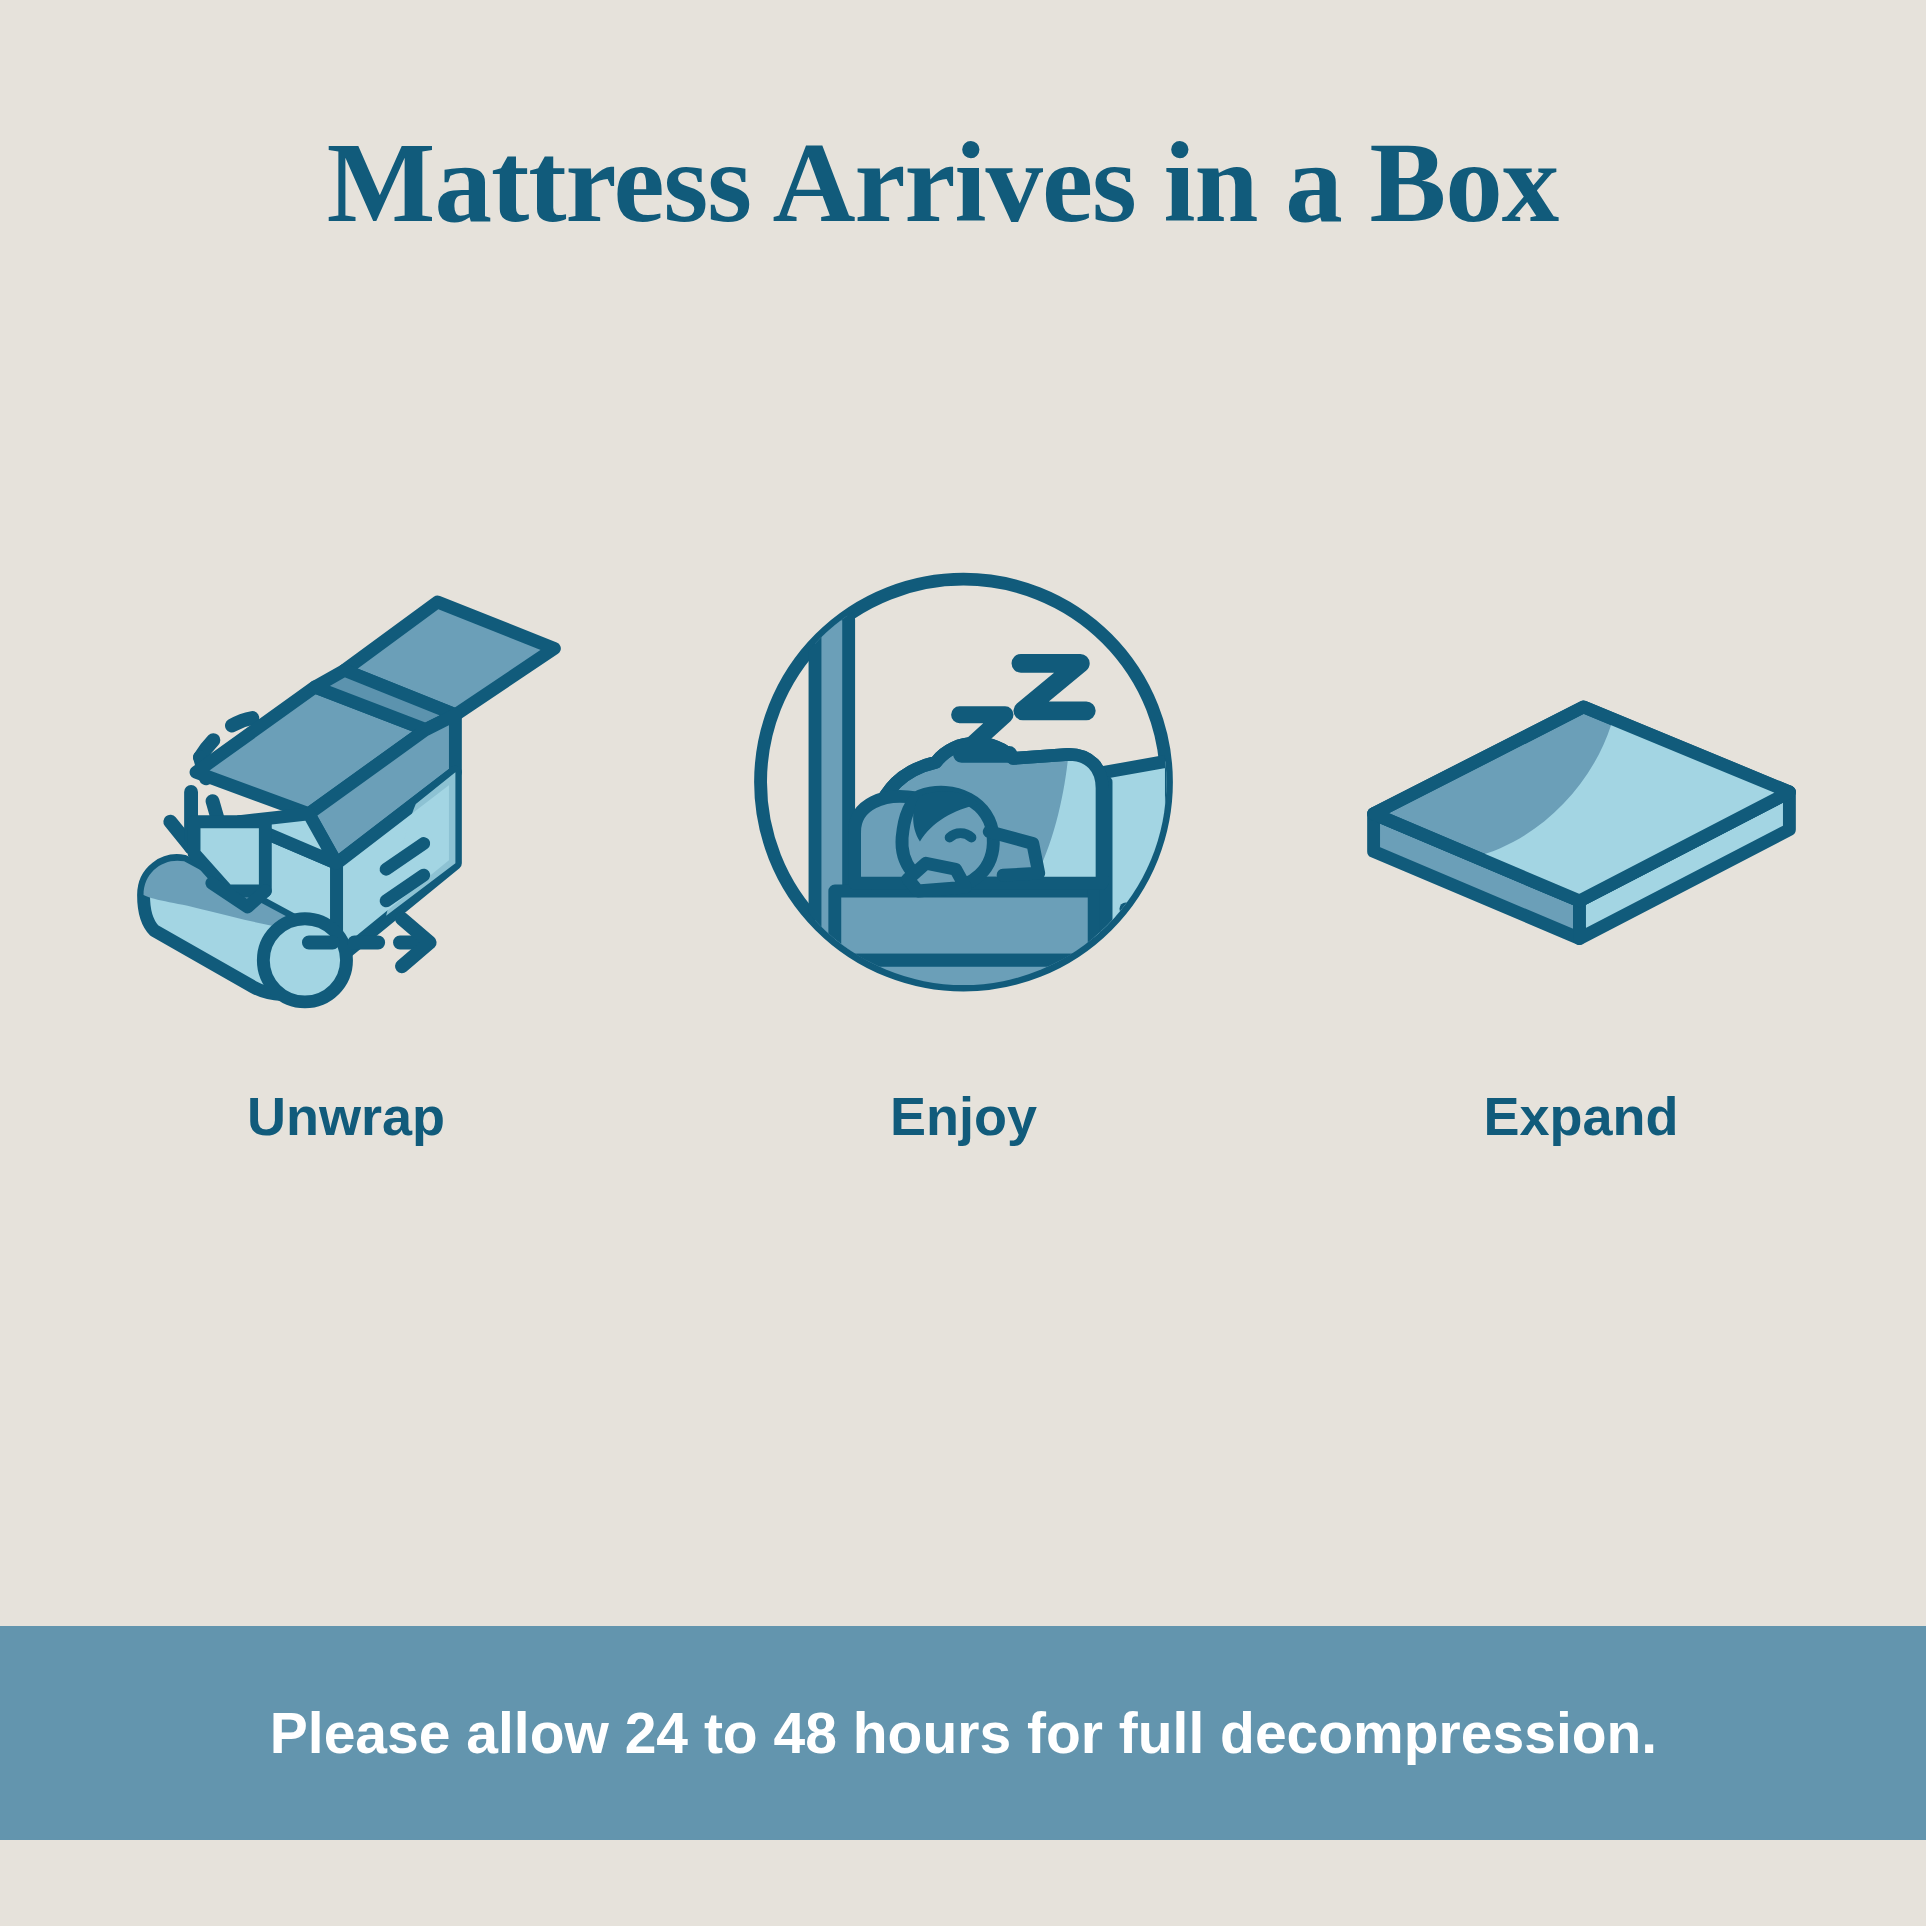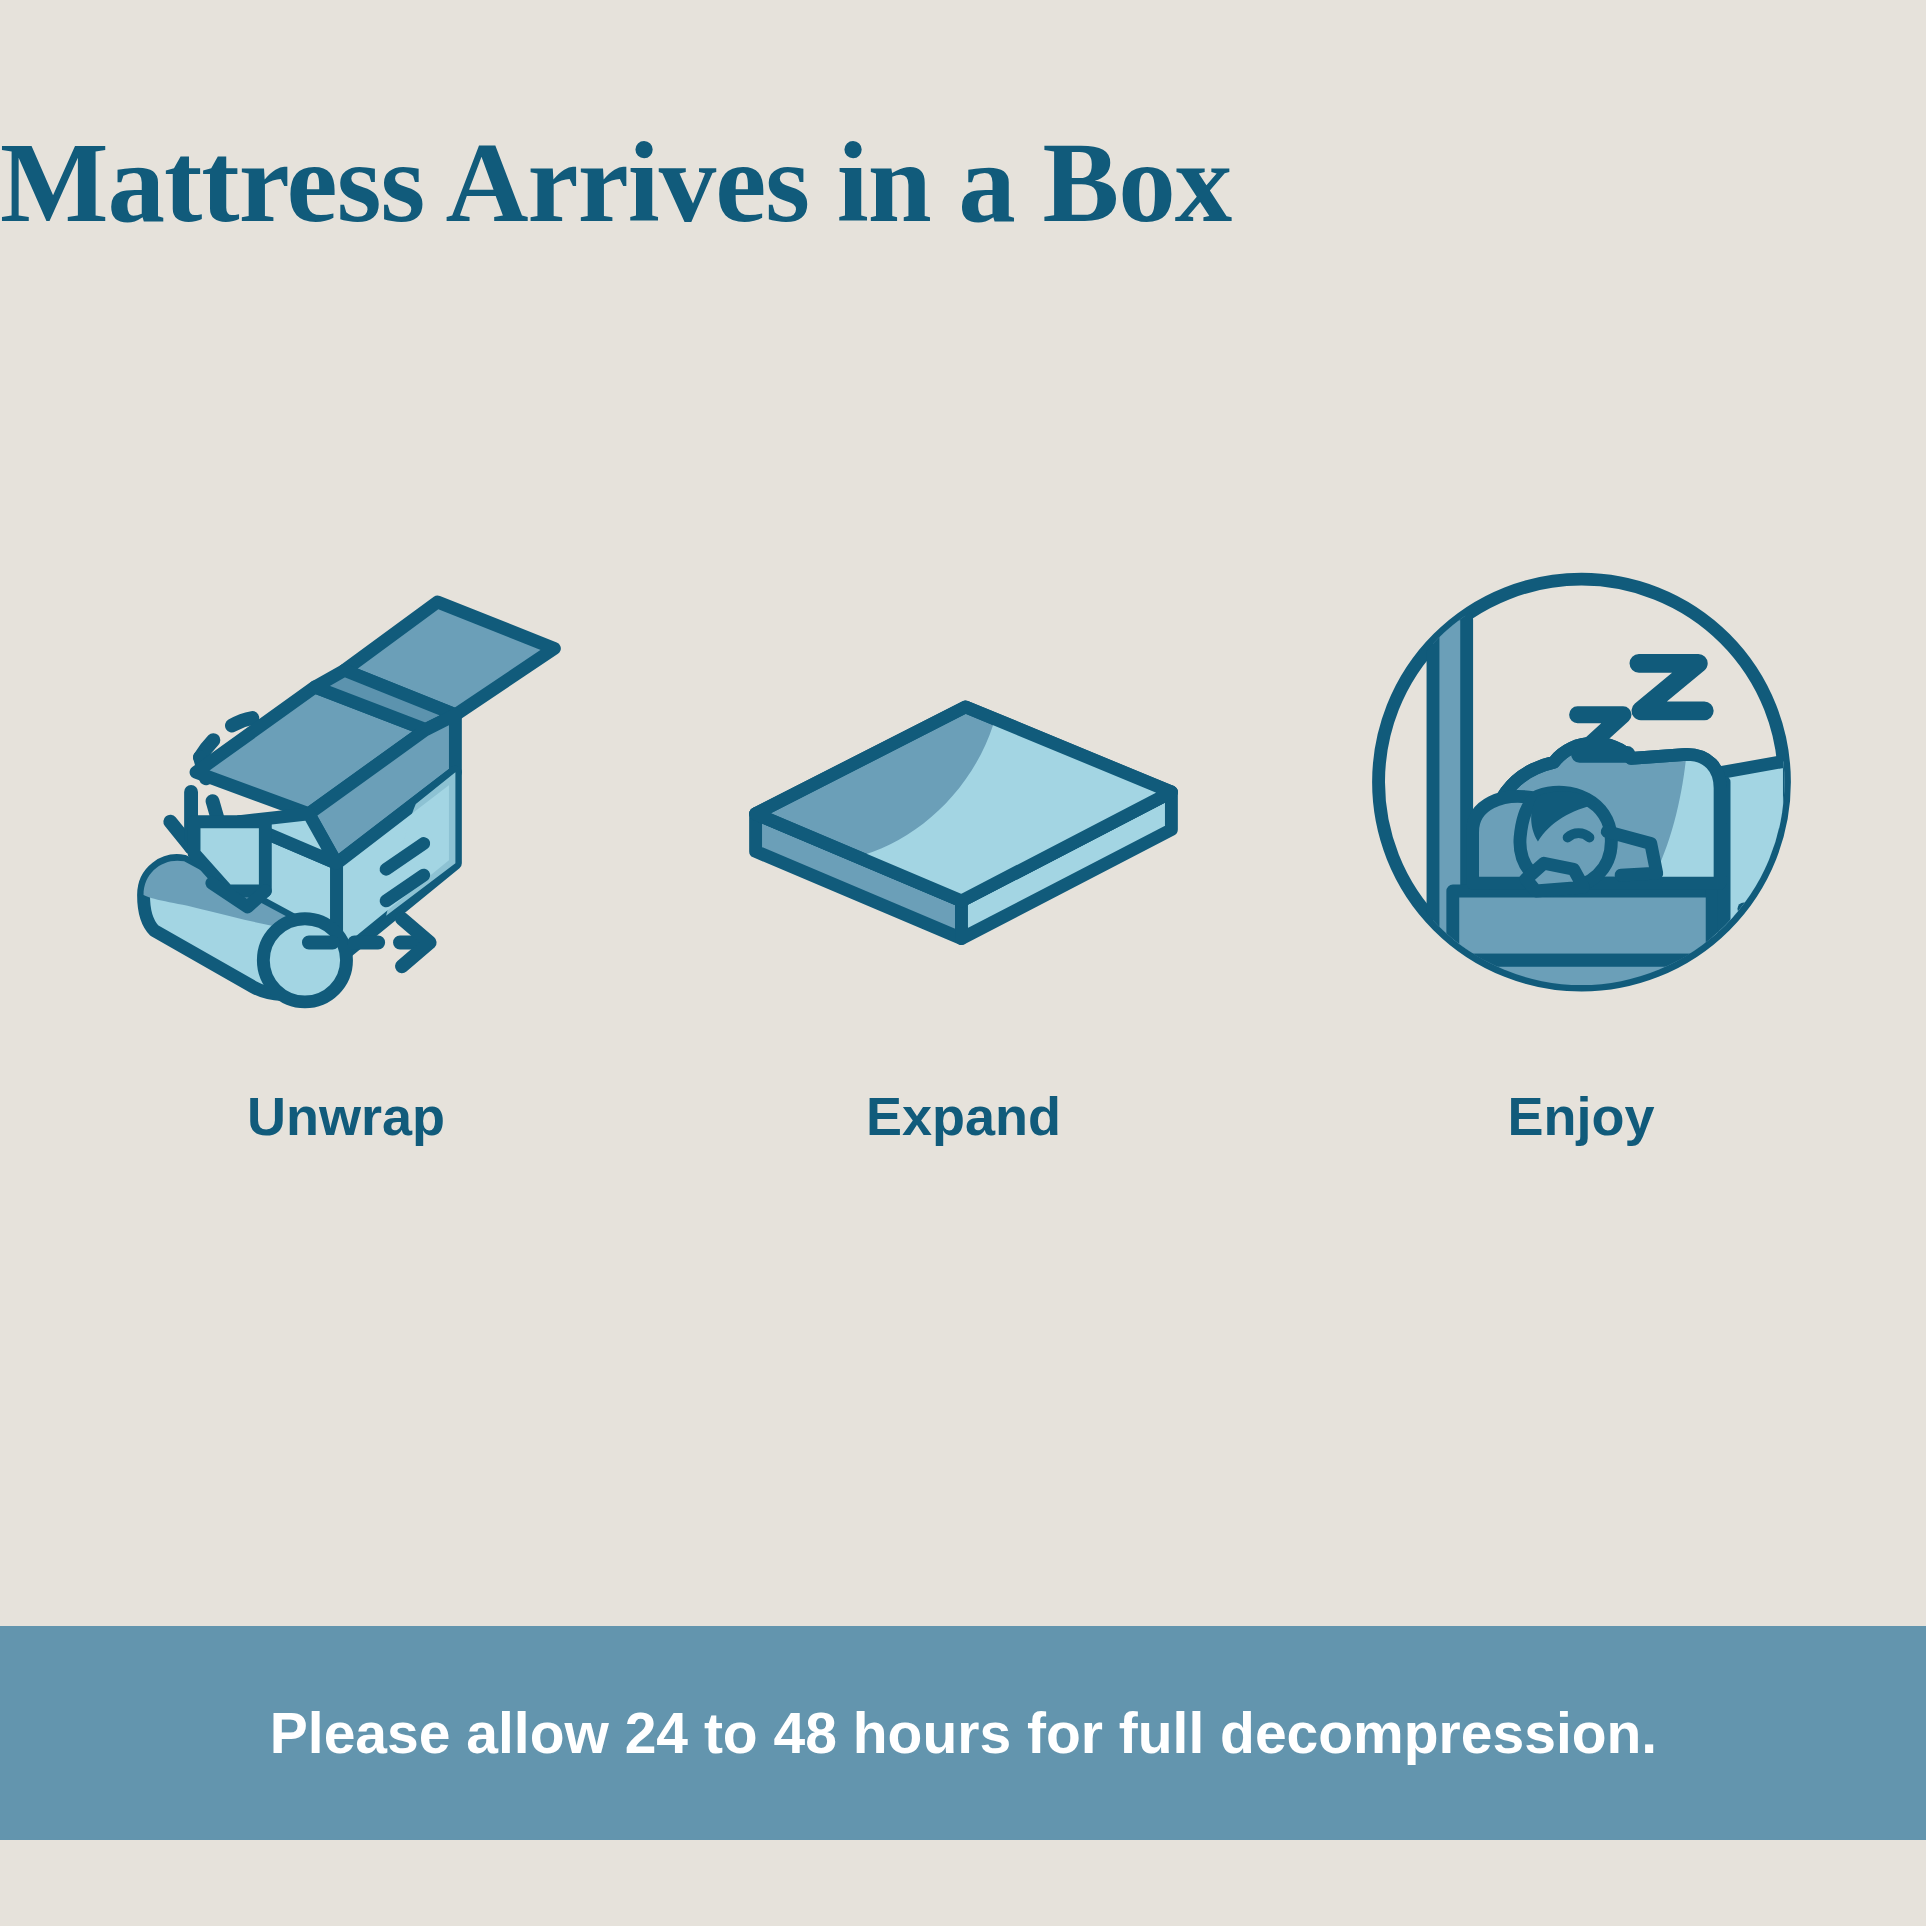--- a/index.html
+++ b/index.html
@@ -19,20 +19,21 @@
     height: 1927px;
     background: #E6E2DB;
     overflow: hidden;
   }
   
   #title {
     position: absolute;
     top: 125px;
     left: 0;
     width: 1885px;
+    text-align: center;
     font-family: "Liberation Serif", "DejaVu Serif", serif;
     font-weight: bold;
     font-size: 115px;
     line-height: 1.0;
     letter-spacing: -1px;
     color: #115B7B;
     white-space: nowrap;
   }
   
   #steps {
@@ -146,20 +147,79 @@
           <path d="M222 452 L 330 452" stroke-dasharray="24 22" stroke-width="14"></path>
           <path d="M316 428 L 344 452 L 316 476" stroke-width="14" fill="none"></path>
         </g>
       </svg>
       <div class="step-label">Unwrap</div>
     </div>
 
     <div class="step">
       <svg class="step-art" viewBox="0 0 520 600">
         <defs>
+          <clipPath id="circleClip">
+            <circle cx="260" cy="290" r="205"></circle>
+          </clipPath>
+        </defs>
+
+        <circle cx="260" cy="290" r="205" fill="none" stroke="#115B7B" stroke-width="13"></circle>
+
+        <g clip-path="url(#circleClip)" stroke="#115B7B" stroke-width="13" stroke-linejoin="round" stroke-linecap="round">
+
+          <rect x="110" y="120" width="34" height="420" rx="6" fill="#6B9FB8"></rect>
+
+          <path d="M130 400 L 420 400 L 420 470 L 130 470 Z" fill="#6B9FB8"></path>
+          <path d="M130 470 L 420 470 L 420 545 L 130 545 Z" fill="#6B9FB8"></path>
+
+          <path d="M392 282 L 470 268 L 470 500 L 392 520 Z" fill="#A3D5E3"></path>
+          <path d="M404 290 L 404 510" fill="none"></path>
+          <path d="M424 418 L 470 418" fill="none"></path>
+
+          <path d="M232 270 C 252 244, 292 246, 310 266
+                   L 366 262 C 388 262, 400 276, 400 296
+                   L 400 392 L 170 392 L 170 330 C 180 292, 206 276, 232 270 Z" fill="#6B9FB8"></path>
+
+          <path d="M366 262 C 388 262, 400 276, 400 296 L 400 392 L 330 392
+                   C 352 350, 362 302, 366 262 Z" fill="#A3D5E3" stroke="none"></path>
+          <path d="M232 270 C 252 244, 292 246, 310 266
+                   L 366 262 C 388 262, 400 276, 400 296
+                   L 400 392 L 170 392 L 170 330 C 180 292, 206 276, 232 270 Z" fill="none"></path>
+
+          <path d="M150 340 C 150 312, 180 300, 212 306 L 258 336 L 200 392 L 150 392 Z" fill="#6B9FB8"></path>
+
+          <path d="M216 304 C 250 292, 288 310, 290 346
+                   C 292 378, 268 398, 240 396
+                   C 212 394, 196 372, 198 346
+                   C 200 324, 206 310, 216 304 Z" fill="#6B9FB8"></path>
+
+          <path d="M216 304 C 236 296, 262 298, 276 312
+                   C 250 318, 228 330, 216 350
+                   C 206 334, 208 314, 216 304 Z" fill="#115B7B" stroke="none"></path>
+
+          <path d="M246 346 C 252 340, 262 340, 268 346" fill="none" stroke-width="10"></path>
+
+          <path d="M286 340 L 330 352 L 336 382 L 300 384" fill="none" stroke-width="13"></path>
+
+          <path d="M204 388 L 222 372 L 252 378 L 262 396 L 214 400 Z" fill="#6B9FB8"></path>
+        </g>
+
+        <g fill="#115B7B" stroke="#115B7B" stroke-width="10" stroke-linejoin="round" stroke-linecap="round">
+
+          <path d="M256 222 L 302 222 L 258 262 L 306 262" fill="none" stroke-width="17"></path>
+
+          <path d="M318 170 L 378 170 L 320 218 L 384 218" fill="none" stroke-width="19"></path>
+        </g>
+      </svg>
+      <div class="step-label">Enjoy</div>
+    </div>
+
+    <div class="step">
+      <svg class="step-art" viewBox="0 0 520 600">
+        <defs>
           <clipPath id="mattressTopClip">
             <path d="M262 214 L 470 300 L 258 410 L 50 322 Z"></path>
           </clipPath>
         </defs>
         <g stroke="#115B7B" stroke-width="13" stroke-linejoin="round" stroke-linecap="round">
 
           <path d="M50 322 L 258 410 L 258 448 L 50 360 Z" fill="#6B9FB8"></path>
 
           <path d="M258 410 L 470 300 L 470 338 L 258 448 Z" fill="#A3D5E3"></path>
 
@@ -169,79 +229,20 @@
             <path d="M262 214 L 470 300 L 258 410 L 150 366
                      C 210 352, 268 300, 290 232 Z" fill="#A3D5E3"></path>
           </g>
 
           <path d="M262 214 L 470 300 L 258 410 L 50 322 Z" fill="none"></path>
         </g>
       </svg>
       <div class="step-label">Expand</div>
     </div>
 
-    <div class="step">
-      <svg class="step-art" viewBox="0 0 520 600">
-        <defs>
-          <clipPath id="circleClip">
-            <circle cx="260" cy="290" r="205"></circle>
-          </clipPath>
-        </defs>
-
-        <circle cx="260" cy="290" r="205" fill="none" stroke="#115B7B" stroke-width="13"></circle>
-
-        <g clip-path="url(#circleClip)" stroke="#115B7B" stroke-width="13" stroke-linejoin="round" stroke-linecap="round">
-
-          <rect x="110" y="120" width="34" height="420" rx="6" fill="#6B9FB8"></rect>
-
-          <path d="M130 400 L 420 400 L 420 470 L 130 470 Z" fill="#6B9FB8"></path>
-          <path d="M130 470 L 420 470 L 420 545 L 130 545 Z" fill="#6B9FB8"></path>
-
-          <path d="M392 282 L 470 268 L 470 500 L 392 520 Z" fill="#A3D5E3"></path>
-          <path d="M404 290 L 404 510" fill="none"></path>
-          <path d="M424 418 L 470 418" fill="none"></path>
-
-          <path d="M232 270 C 252 244, 292 246, 310 266
-                   L 366 262 C 388 262, 400 276, 400 296
-                   L 400 392 L 170 392 L 170 330 C 180 292, 206 276, 232 270 Z" fill="#6B9FB8"></path>
-
-          <path d="M366 262 C 388 262, 400 276, 400 296 L 400 392 L 330 392
-                   C 352 350, 362 302, 366 262 Z" fill="#A3D5E3" stroke="none"></path>
-          <path d="M232 270 C 252 244, 292 246, 310 266
-                   L 366 262 C 388 262, 400 276, 400 296
-                   L 400 392 L 170 392 L 170 330 C 180 292, 206 276, 232 270 Z" fill="none"></path>
-
-          <path d="M150 340 C 150 312, 180 300, 212 306 L 258 336 L 200 392 L 150 392 Z" fill="#6B9FB8"></path>
-
-          <path d="M216 304 C 250 292, 288 310, 290 346
-                   C 292 378, 268 398, 240 396
-                   C 212 394, 196 372, 198 346
-                   C 200 324, 206 310, 216 304 Z" fill="#6B9FB8"></path>
-
-          <path d="M216 304 C 236 296, 262 298, 276 312
-                   C 250 318, 228 330, 216 350
-                   C 206 334, 208 314, 216 304 Z" fill="#115B7B" stroke="none"></path>
-
-          <path d="M246 346 C 252 340, 262 340, 268 346" fill="none" stroke-width="10"></path>
-
-          <path d="M286 340 L 330 352 L 336 382 L 300 384" fill="none" stroke-width="13"></path>
-
-          <path d="M204 388 L 222 372 L 252 378 L 262 396 L 214 400 Z" fill="#6B9FB8"></path>
-        </g>
-
-        <g fill="#115B7B" stroke="#115B7B" stroke-width="10" stroke-linejoin="round" stroke-linecap="round">
-
-          <path d="M256 222 L 302 222 L 258 262 L 306 262" fill="none" stroke-width="17"></path>
-
-          <path d="M318 170 L 378 170 L 320 218 L 384 218" fill="none" stroke-width="19"></path>
-        </g>
-      </svg>
-      <div class="step-label">Enjoy</div>
-    </div>
-
   </div>
 
   <div id="banner">
     <div id="banner-text">Please allow 24 to 48 hours for full decompression.</div>
   </div>
 
 </div>
 
 
 </body></html>

